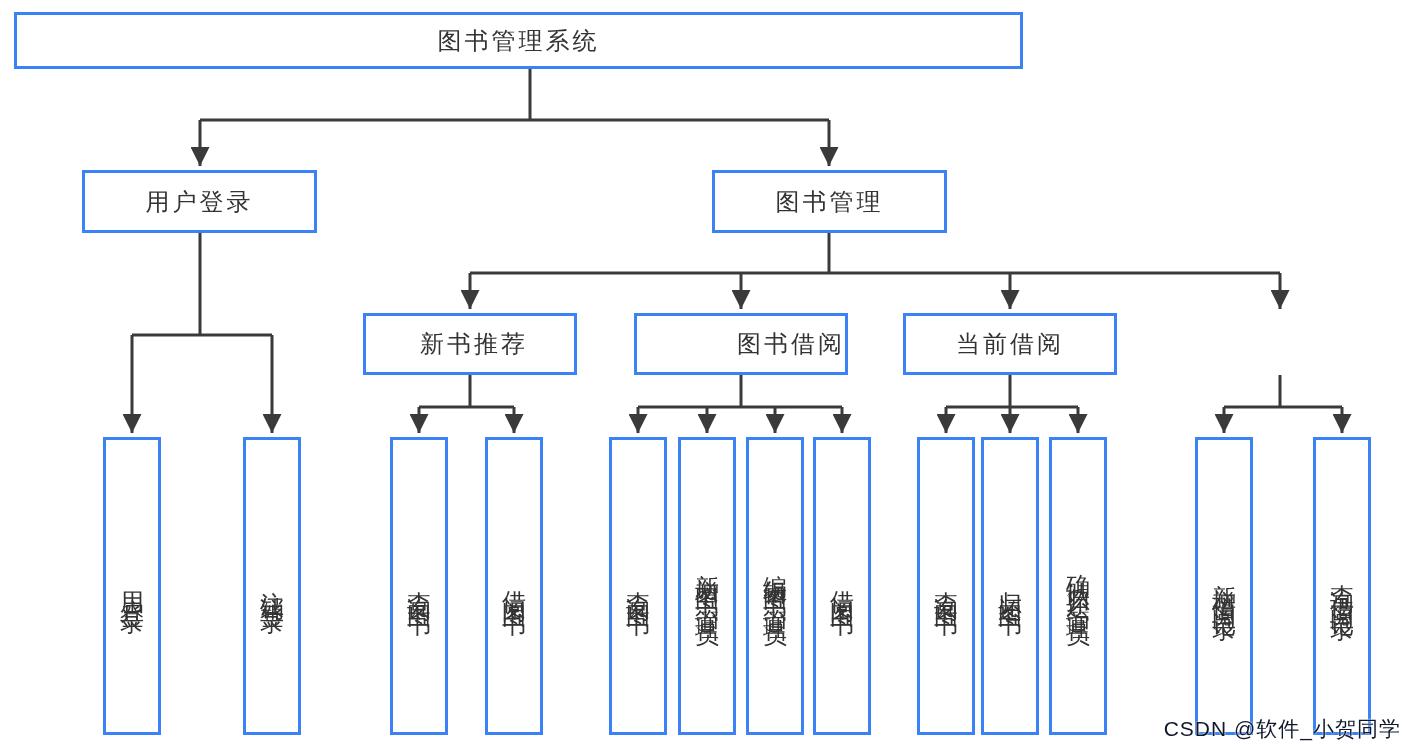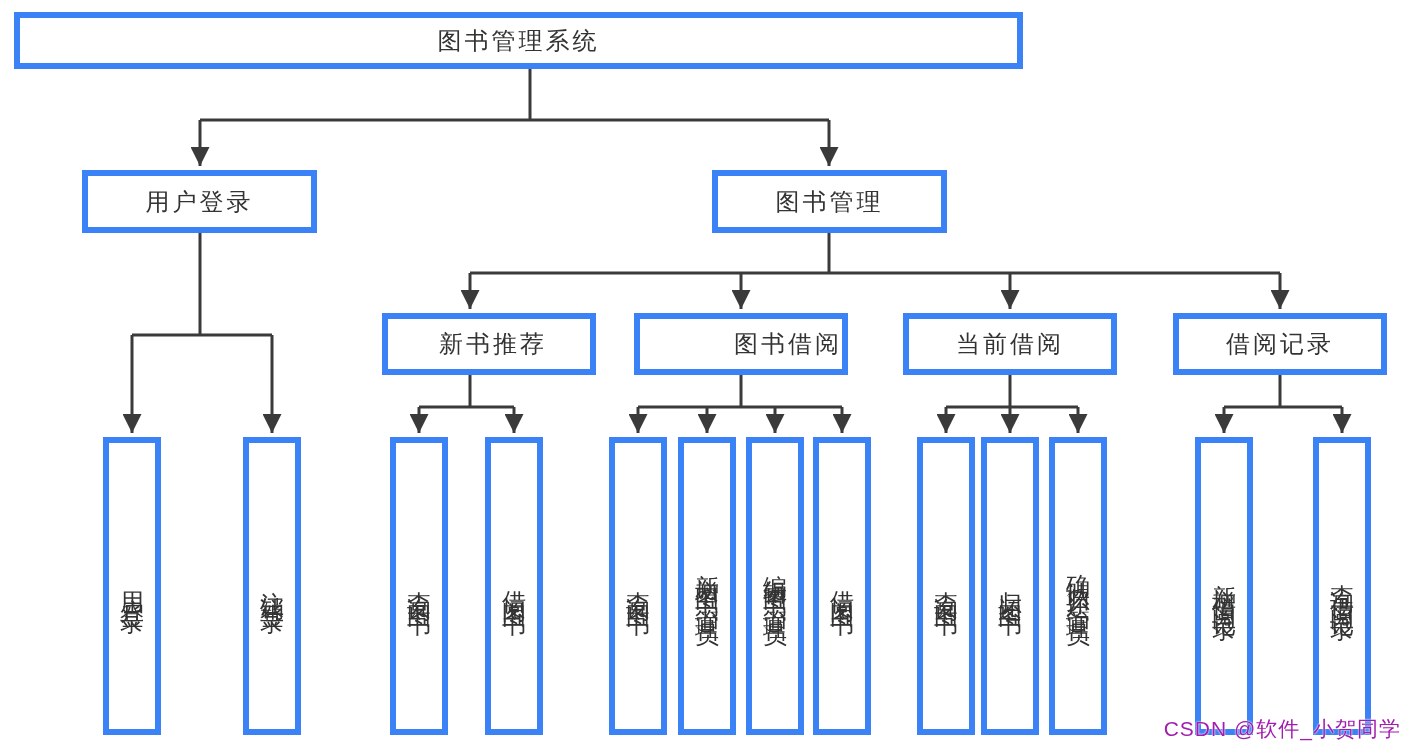--- a/index.html
+++ b/index.html
@@ -1,30 +1,30 @@
 <!DOCTYPE html>
 <html><head>
 <meta charset="utf-8">
 <style>
   html,body{margin:0;padding:0;background:#fff;}
   body{font-family:"Liberation Sans","DejaVu Sans",sans-serif;}
   #canvas{position:relative;width:1405px;height:747px;background:#ffffff;overflow:hidden;}
   #wires{position:absolute;left:0;top:0;z-index:0;}
-  .node{position:absolute;background:#fff;border:6px solid #3b82f6;display:flex;
+  .node{position:absolute;background:#fff;border:3px solid #3b82f6;display:flex;
         align-items:center;justify-content:center;z-index:1;color:#333333;
         box-sizing:border-box;}
   .hnode span{font-size:24px;letter-spacing:3px;color:#333333;white-space:nowrap;}
   .root{left:14px;top:12px;width:1009px;height:57px;}
   .l2{top:170px;width:235px;height:63px;}
   .l3{top:313px;width:214px;height:62px;}
   .leaf{top:437px;width:58px;height:298px;}
   .leaf span{writing-mode:vertical-rl;text-orientation:mixed;font-size:24px;
              letter-spacing:7px;color:#333333;line-height:1;}
   #watermark{position:absolute;right:4px;bottom:4px;z-index:5;font-size:21px;
-             color:#a21caf;letter-spacing:1px;text-shadow:0 0 2px #ffffff,0 0 1px #ffffff;
+             color:#0f172a;letter-spacing:1px;text-shadow:0 0 2px #ffffff,0 0 1px #ffffff;
              white-space:nowrap;}
 </style>
 </head>
 <body>
 
 <div id="canvas">
 
   <svg id="wires" width="1405" height="747" viewBox="0 0 1405 747">
     <defs>
       <marker id="arrow" viewBox="0 0 10 10" refX="10" refY="5" markerUnits="userSpaceOnUse" markerWidth="24" markerHeight="19" orient="auto">
@@ -79,31 +79,28 @@
     <span>图书管理系统</span>
   </div>
 
   <div class="node hnode l2" style="left:82px;">
     <span>用户登录</span>
   </div>
   <div class="node hnode l2" style="left:712px;text-align:center;">
     <span>图书管理</span>
   </div>
 
-  <div class="node hnode l3" style="left:382px;padding-left:8px;">
+  <div class="node hnode l3" style="left:363px;padding-left:8px;">
     <span>新书推荐</span>
   </div>
   <div class="node hnode l3" style="left:634px;justify-content:flex-end;">
     <span>图书借阅</span>
   </div>
   <div class="node hnode l3" style="left:903px;">
     <span>当前借阅</span>
-  </div>
-  <div class="node hnode l3" style="left:1173px;">
-    <span>借阅记录</span>
   </div>
 
   <div class="node leaf" style="left:103px;">
     <span>用户登录</span>
   </div>
   <div class="node leaf" style="left:243px;">
     <span>注销登录</span>
   </div>
 
   <div class="node leaf" style="left:390px;">

